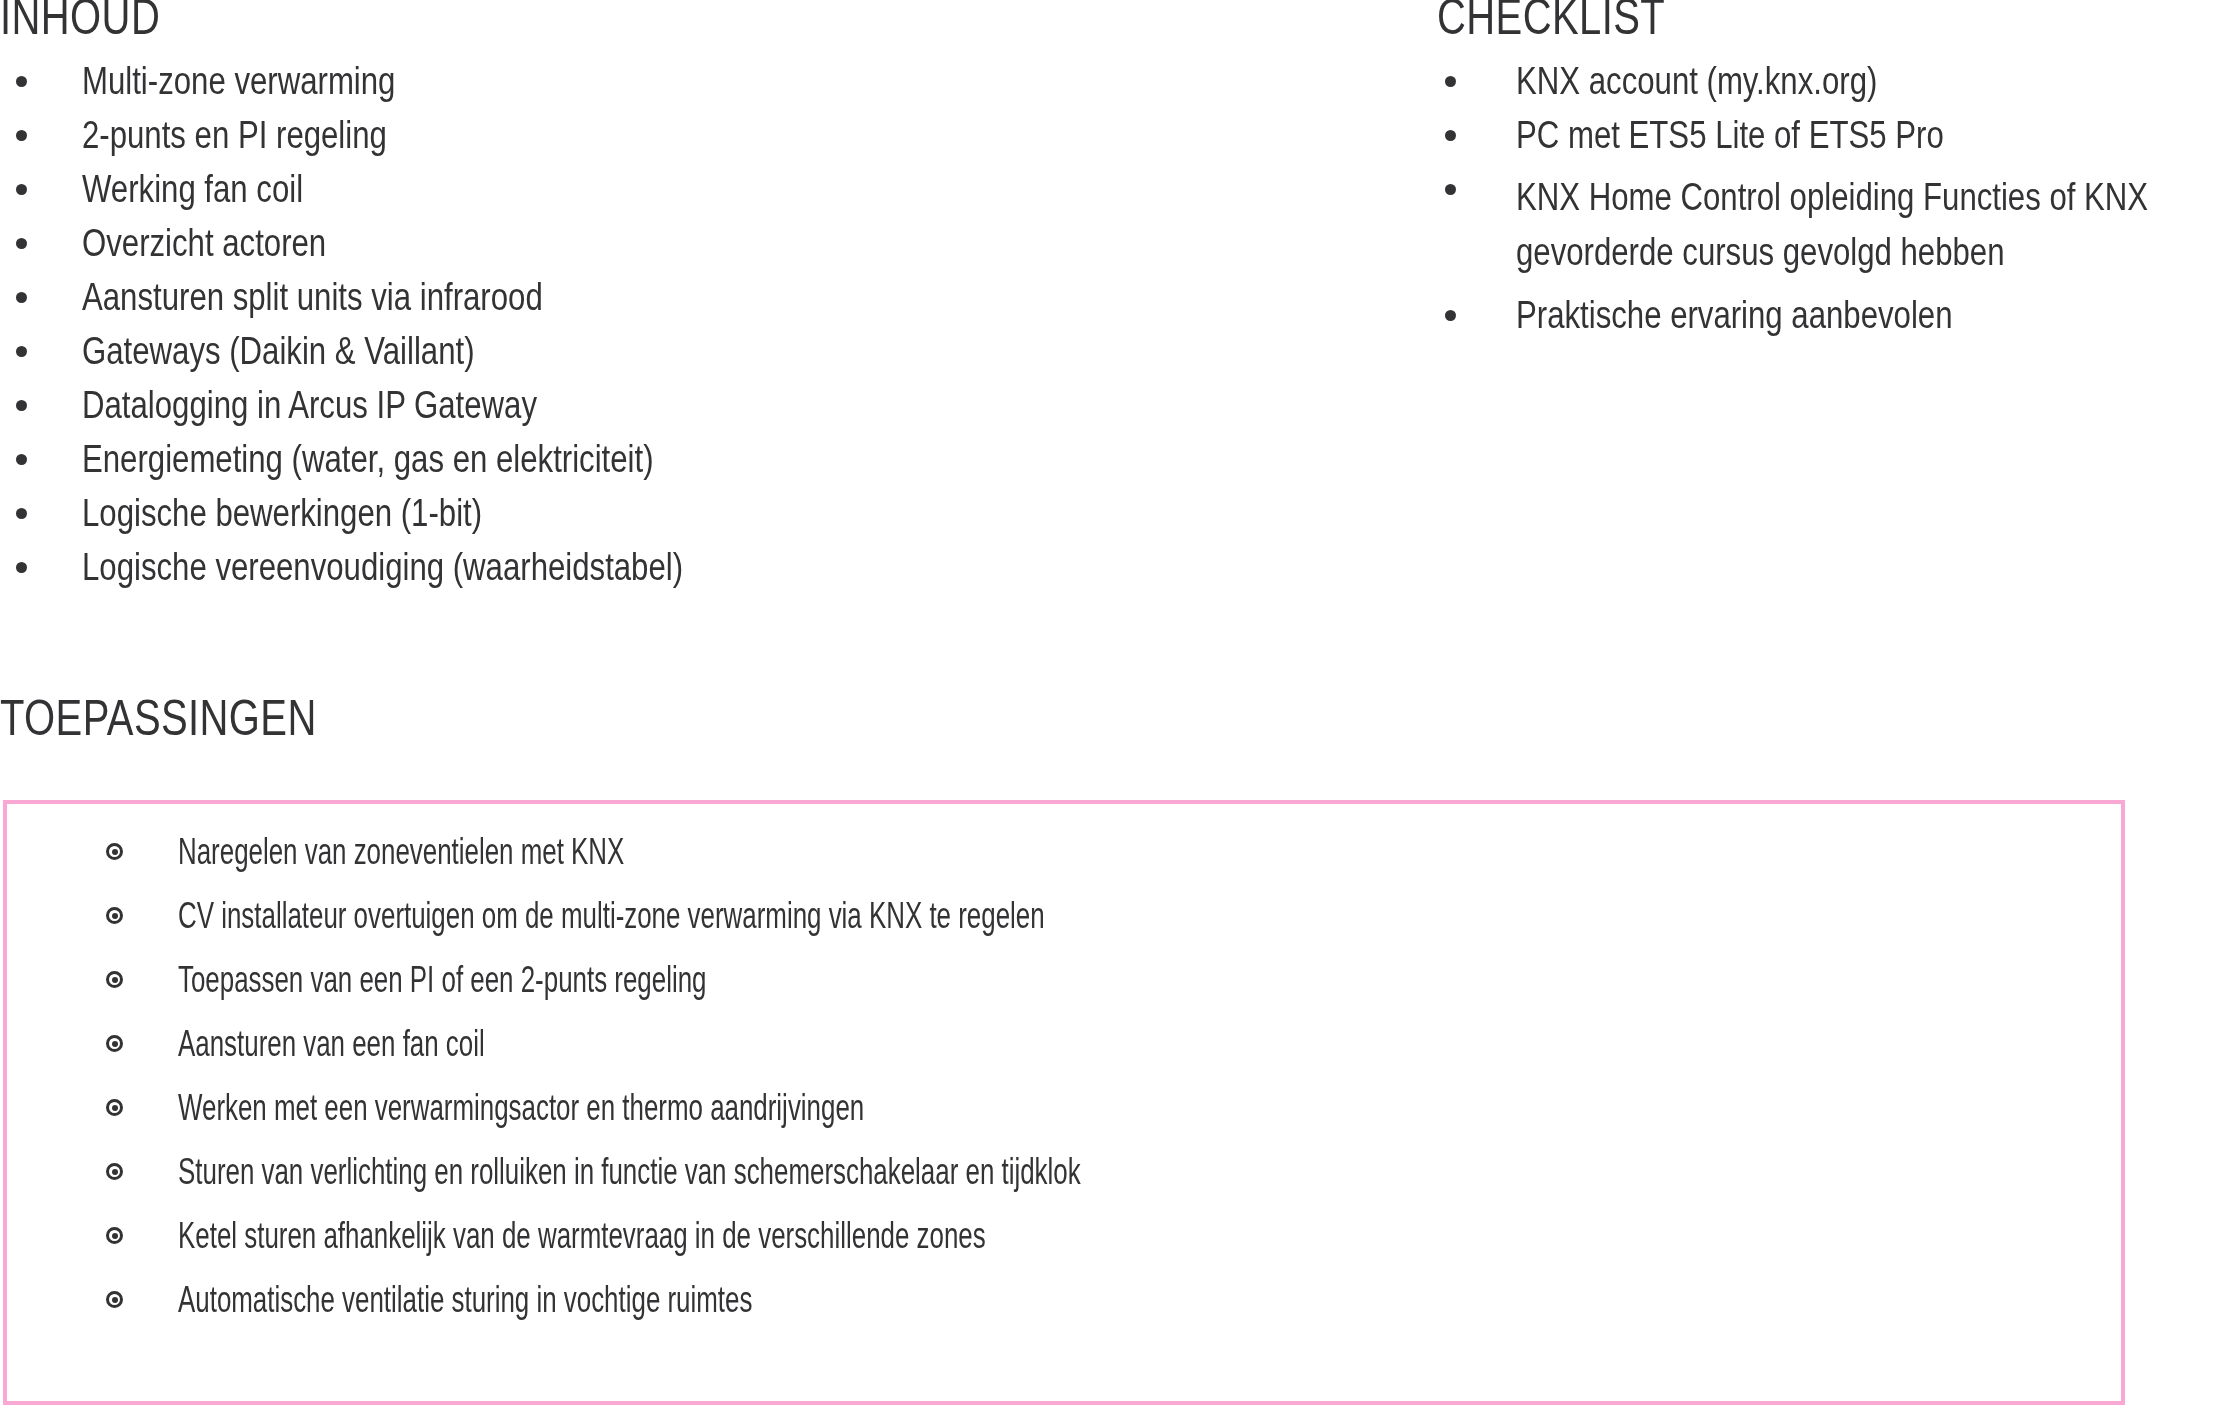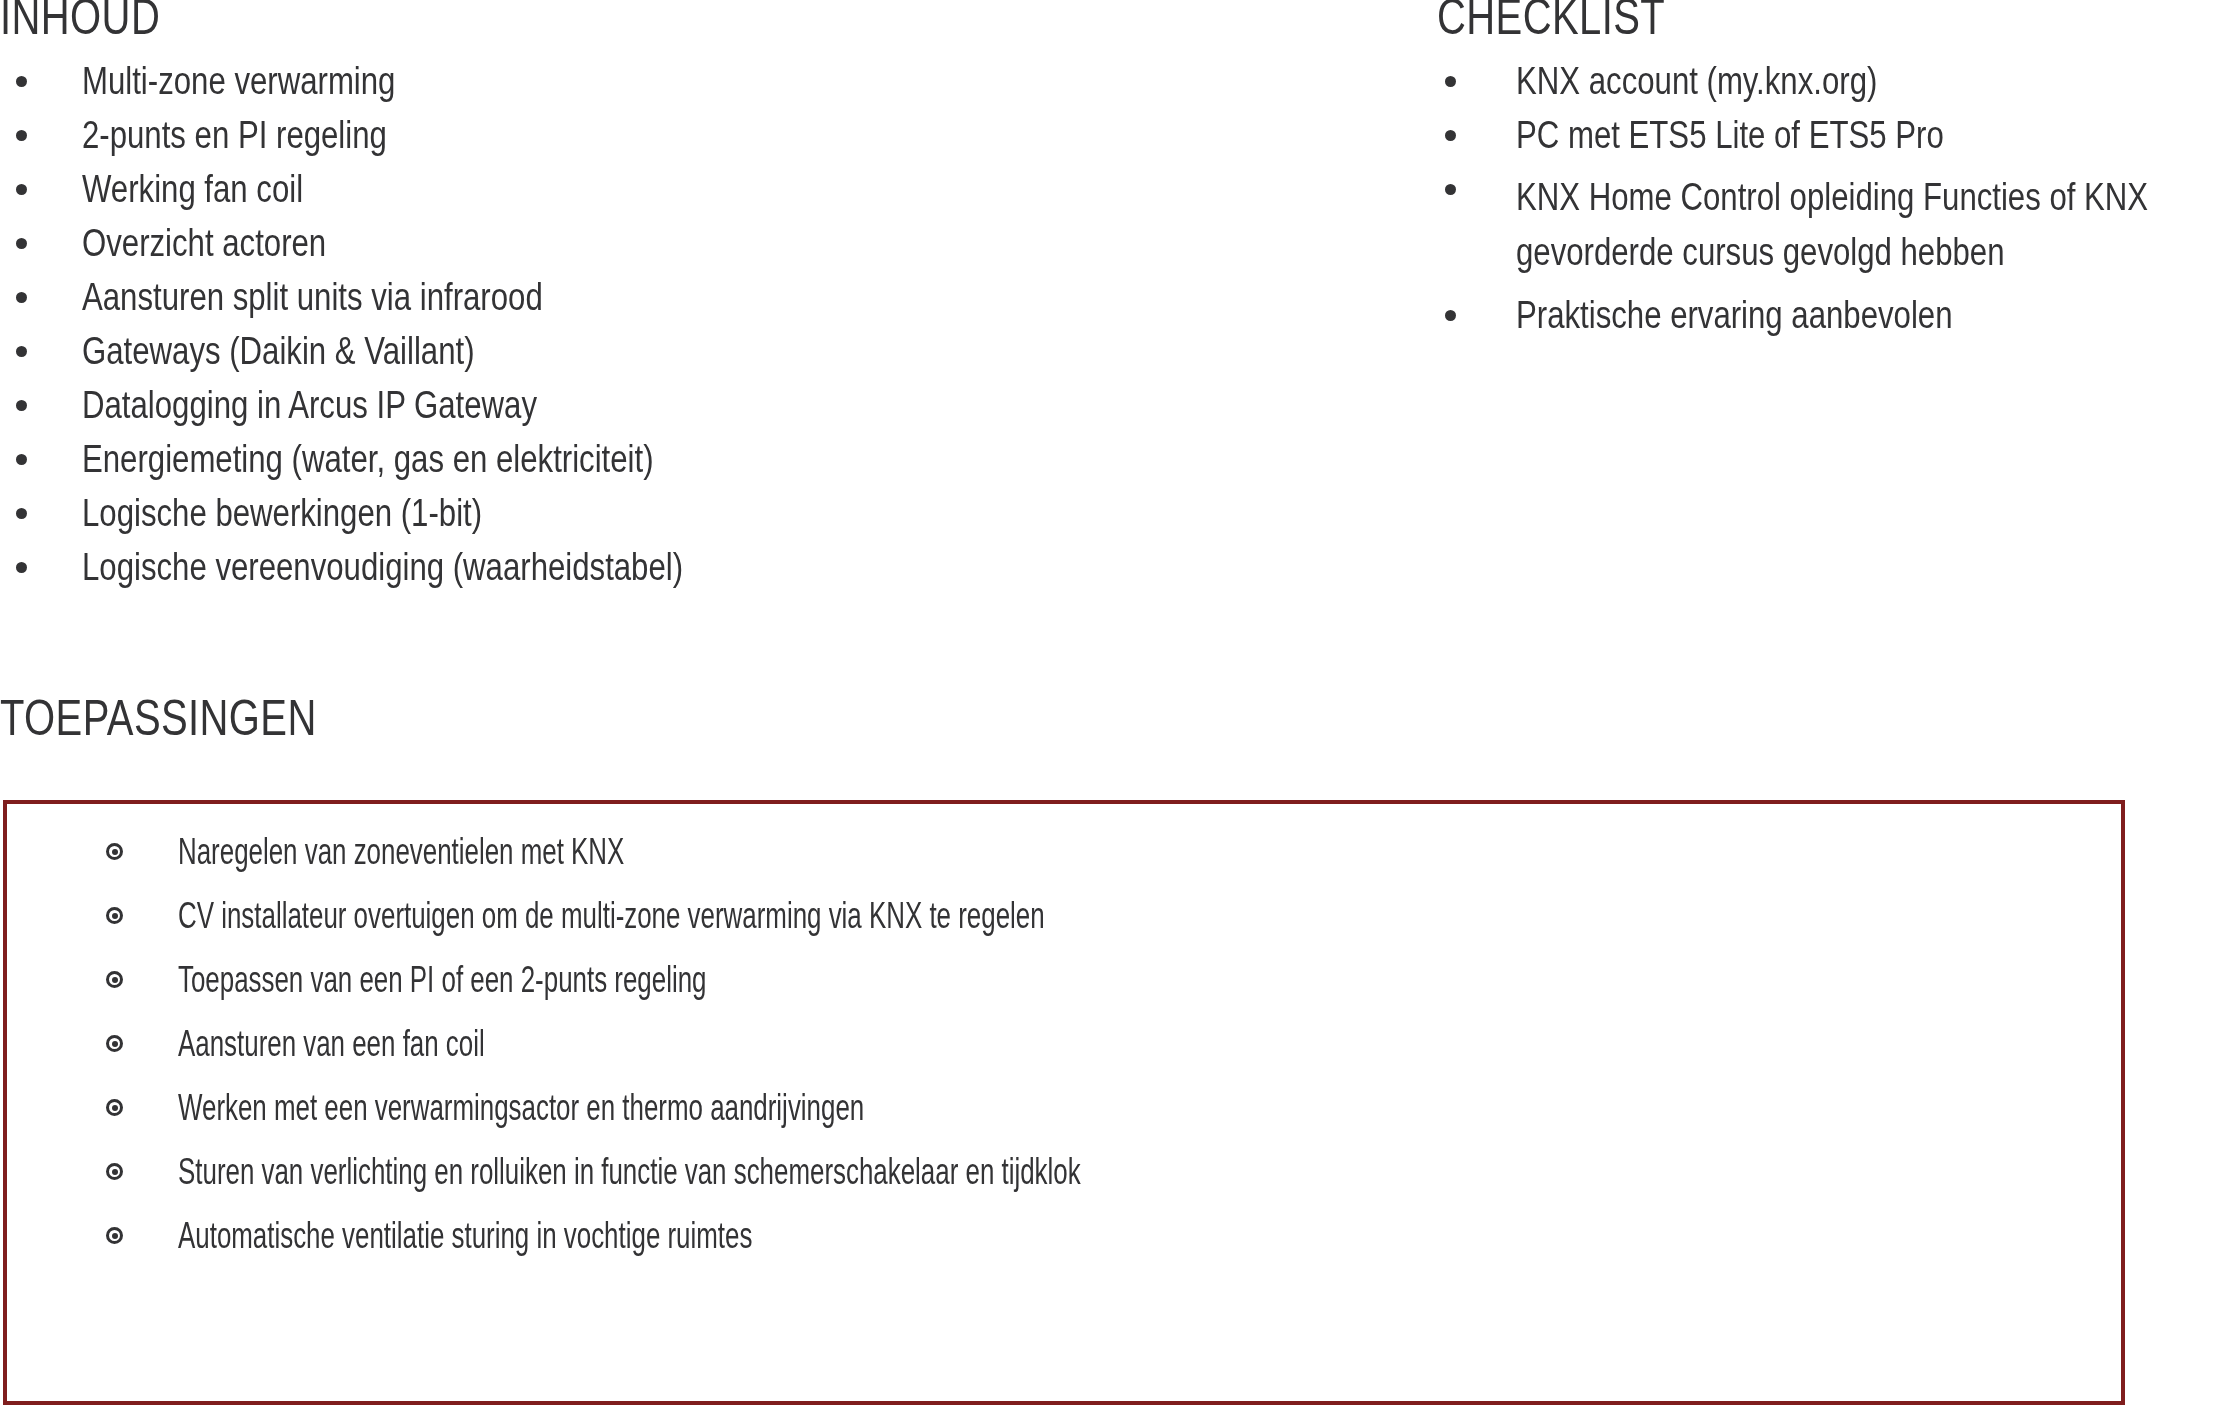--- a/index.html
+++ b/index.html
@@ -73,21 +73,21 @@
   #checklist-list .bullet-text { margin-left: 71px; width: 900px; }
   #checklist-list .wrapping { line-height: 55px; }
 
   
   #toepassingen-box {
     position: absolute;
     left: 3px;
     top: 800px;
     width: 2122px;
     height: 605px;
-    border: 4px solid #7f1d1d;
+    border: 4px solid #f9a8d4;
     box-sizing: border-box;
     background: #ffffff;
   }
 
   .ring-list {
     position: absolute;
     left: 99px;
     top: 28px;
     margin: 0;
     padding: 0;
@@ -226,16 +226,20 @@
     <li>
       <span class="ring-icon"></span>
       <span class="ring-text">Werken met een verwarmingsactor en thermo aandrijvingen</span>
     </li>
     <li>
       <span class="ring-icon"></span>
       <span class="ring-text">Sturen van verlichting en rolluiken in functie van schemerschakelaar en tijdklok</span>
     </li>
     <li>
       <span class="ring-icon"></span>
+      <span class="ring-text">Ketel sturen afhankelijk van de warmtevraag in de verschillende zones</span>
+    </li>
+    <li>
+      <span class="ring-icon"></span>
       <span class="ring-text">Automatische ventilatie sturing in vochtige ruimtes</span>
     </li>
   </ul>
 </div>
 
 </body></html>

